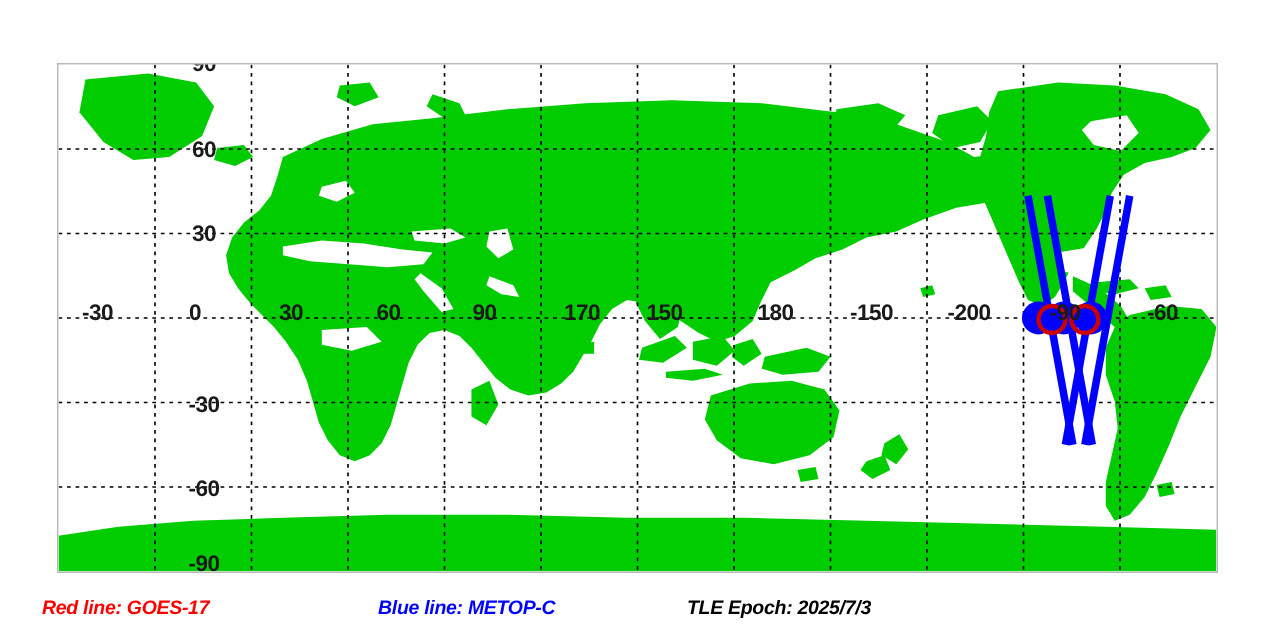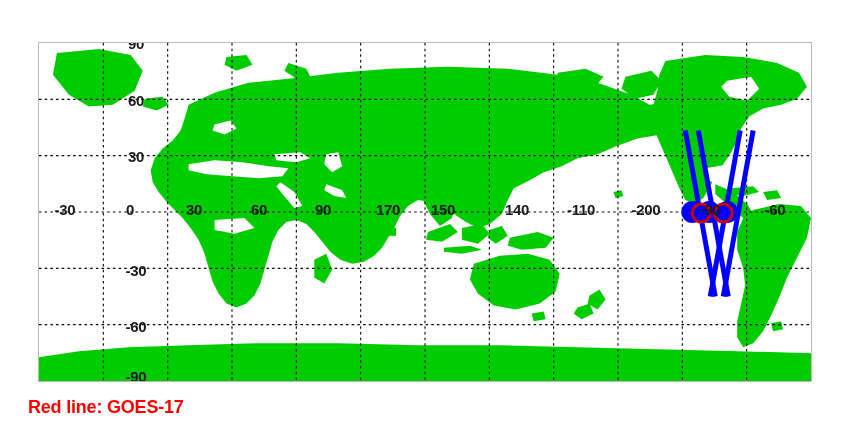--- a/index.html
+++ b/index.html
@@ -66,25 +66,26 @@
   #caption {
     position: absolute;
     left: 0;
     top: 392px;
     width: 850px;
     height: 30px;
   }
   .caption-item {
     position: absolute;
     font-family: "Liberation Sans", sans-serif;
-    font-size: 18px;
+    font-size: 13px;
     font-weight: bold;
     white-space: nowrap;
     line-height: 1;
     letter-spacing: -0.2px;
+    font-style: italic;
   }
   #caption-red  { left: 28px;  top: 6px; }
   #caption-blue { left: 252px; top: 6px; }
   #caption-tle  { left: 458px; top: 6px; }
 </style>
 </head>
 <body>
 
 <div id="app">
 
@@ -225,24 +226,26 @@
     <div class="tick-label lat-label" style="left:97px; top:283.3px;">-60</div>
     <div class="tick-label lat-label" style="left:97px; top:333px;">-90</div>
 
     <div class="tick-label lon-label" style="left:26px; top:166px;">-30</div>
     <div class="tick-label lon-label" style="left:91px; top:166px;">0</div>
     <div class="tick-label lon-label" style="left:155px; top:166px;">30</div>
     <div class="tick-label lon-label" style="left:220px; top:166px;">60</div>
     <div class="tick-label lon-label" style="left:284px; top:166px;">90</div>
     <div class="tick-label lon-label" style="left:349px; top:166px;">170</div>
     <div class="tick-label lon-label" style="left:404px; top:166px;">150</div>
-    <div class="tick-label lon-label" style="left:478px; top:166px;">140</div>
-    <div class="tick-label lon-label" style="left:542px; top:166px;">-110</div>
+    <div class="tick-label lon-label" style="left:478px; top:166px;">180</div>
+    <div class="tick-label lon-label" style="left:542px; top:166px;">-150</div>
     <div class="tick-label lon-label" style="left:607px; top:166px;">-200</div>
     <div class="tick-label lon-label" style="left:671px; top:166px;">-90</div>
     <div class="tick-label lon-label" style="left:736px; top:166px;">-60</div>
   </div>
 
   <div id="caption">
     <span id="caption-red" class="caption-item" style="color:#ff0000;">Red line: GOES-17</span>
+    <span id="caption-blue" class="caption-item" style="color:#0000ff;">Blue line: METOP-C</span>
+    <span id="caption-tle" class="caption-item" style="color:#000000;">TLE Epoch: 2025/7/3</span>
   </div>
 
 </div>
 
 </body></html>

